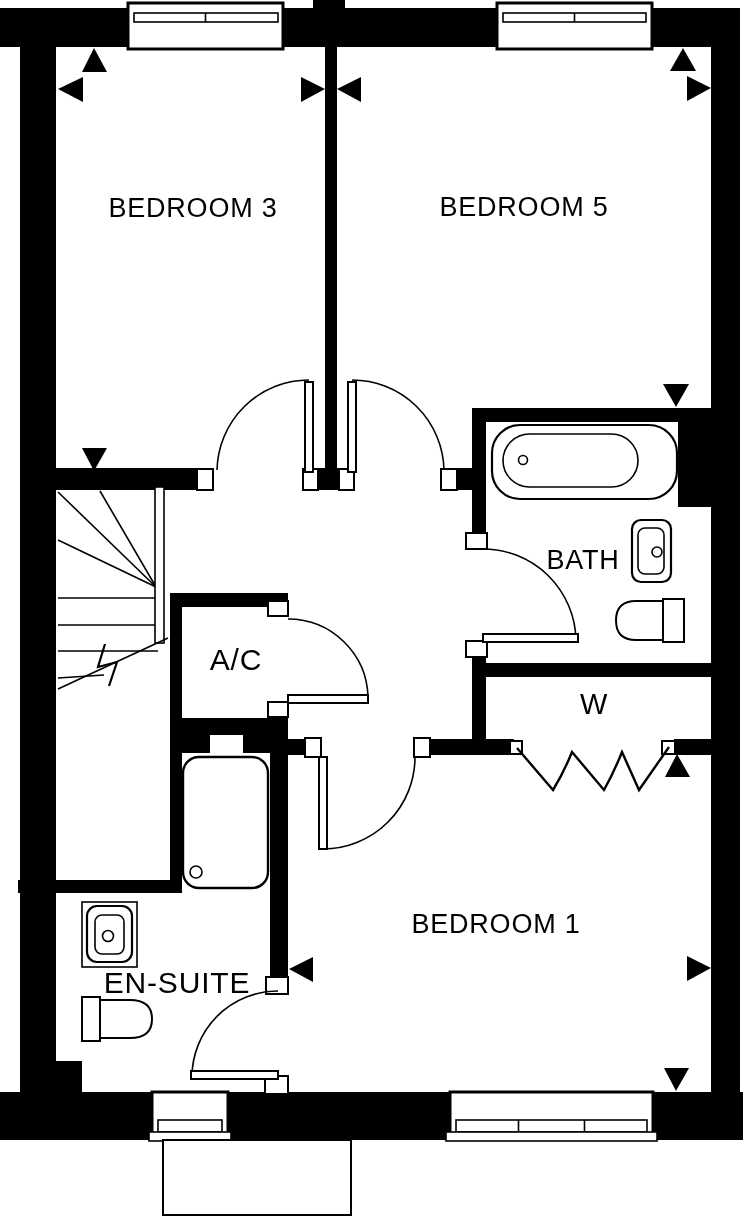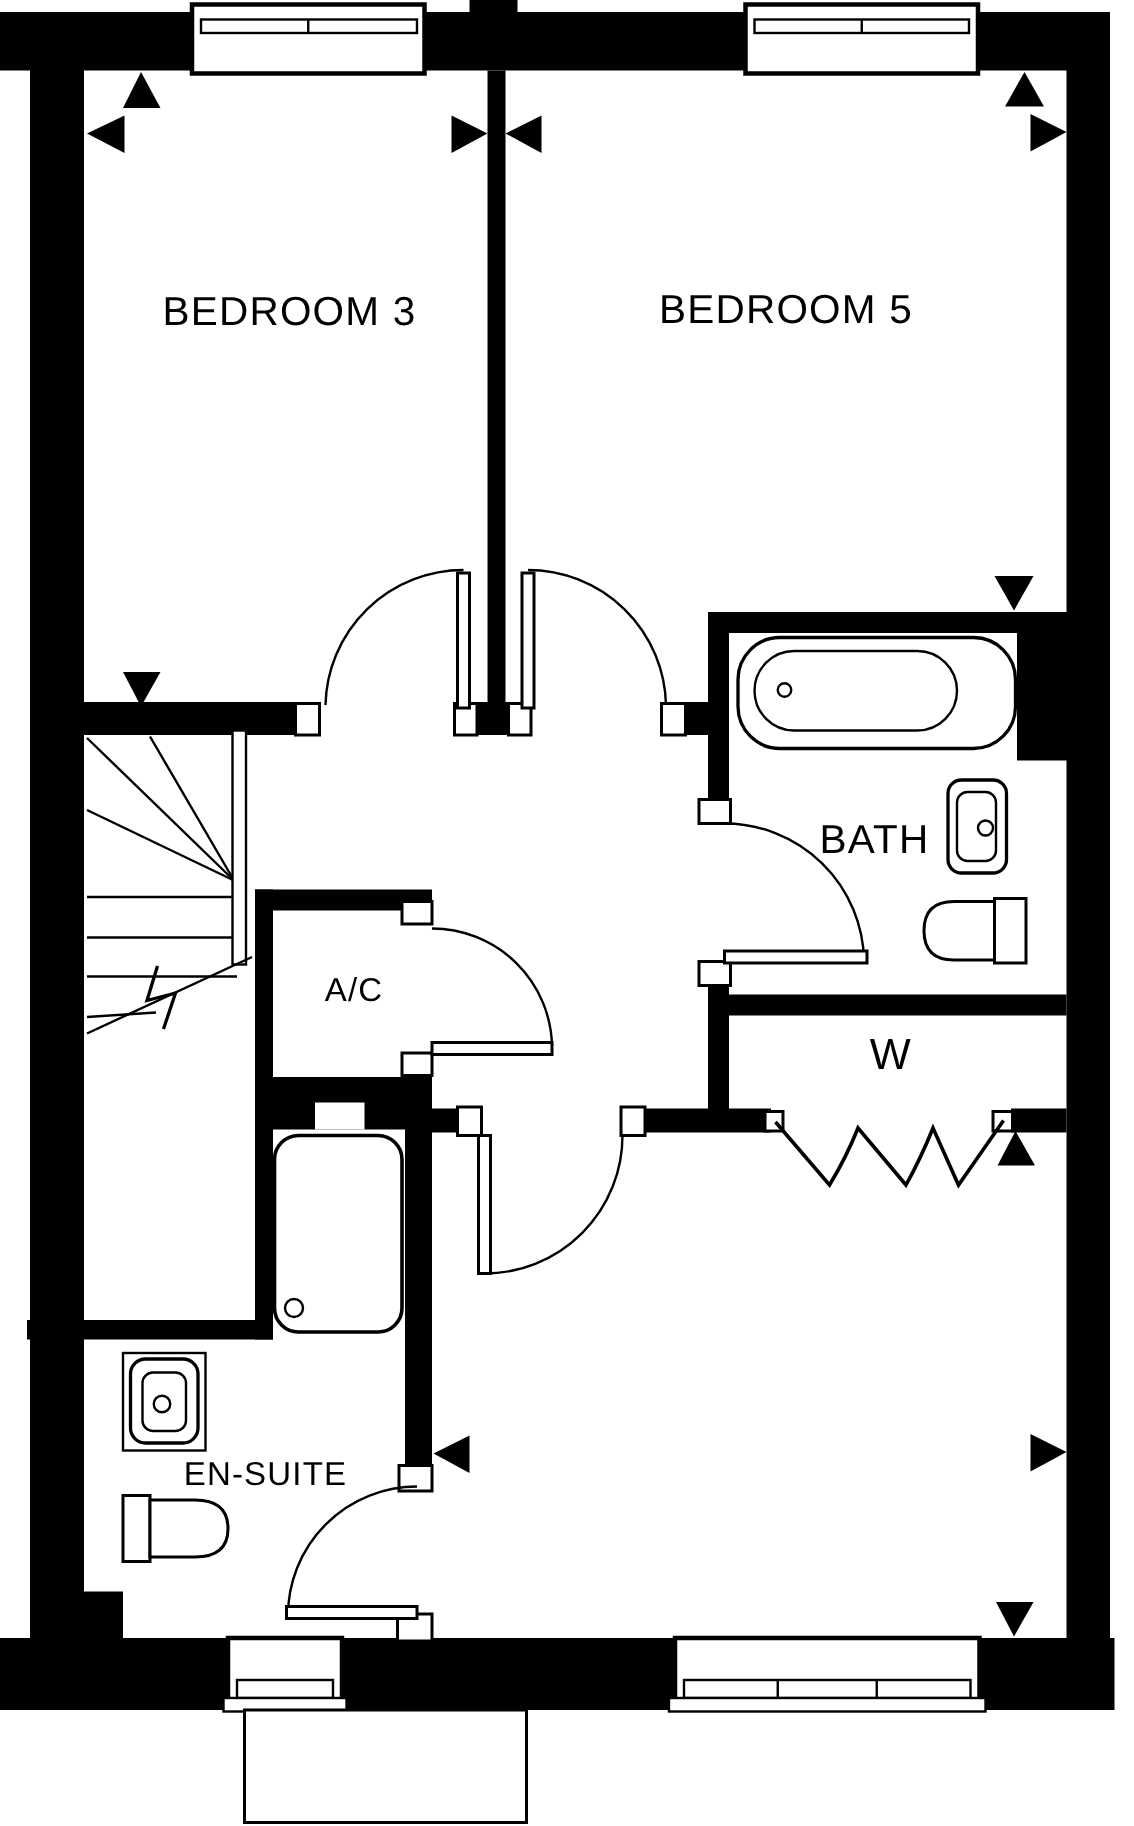--- a/index.html
+++ b/index.html
@@ -6,21 +6,21 @@
   #plan{
     position:relative;width:756px;height:1217px;background:#ffffff;
     font-family:"Liberation Sans", sans-serif;overflow:hidden;
   }
   #plan svg{position:absolute;left:0;top:0;}
   .room-label{
     position:absolute;transform:translate(-50%,-50%);
     color:#000;white-space:nowrap;letter-spacing:0.8px;font-weight:400;
   }
   .lbl-27{font-size:27px;}
-  .lbl-26{font-size:22px;}
+  .lbl-26{font-size:30px;}
   .lbl-29{font-size:29px;}
 </style>
 </head>
 <body>
 
 <div id="plan">
 
 <svg width="756" height="1217" viewBox="0 0 756 1217">
 
   <g fill="#000000" stroke="none">
@@ -181,14 +181,15 @@
     <polygon points="711,968 687,956 687,981"></polygon>
     <polygon points="676,1091 664,1068 689,1068"></polygon>
   </g>
 </svg>
 
   <div class="room-label lbl-27" style="left:193px;top:208px;">BEDROOM 3</div>
   <div class="room-label lbl-27" style="left:524px;top:207px;">BEDROOM 5</div>
   <div class="room-label lbl-27" style="left:583px;top:560px;">BATH</div>
   <div class="room-label lbl-26" style="left:236px;top:660px;">A/C</div>
   <div class="room-label lbl-29" style="left:594px;top:704px;">W</div>
+  <div class="room-label lbl-27" style="left:496px;top:924px;">BEDROOM 1</div>
   <div class="room-label lbl-26" style="left:177px;top:983px;">EN-SUITE</div>
 </div>
 
 </body></html>

